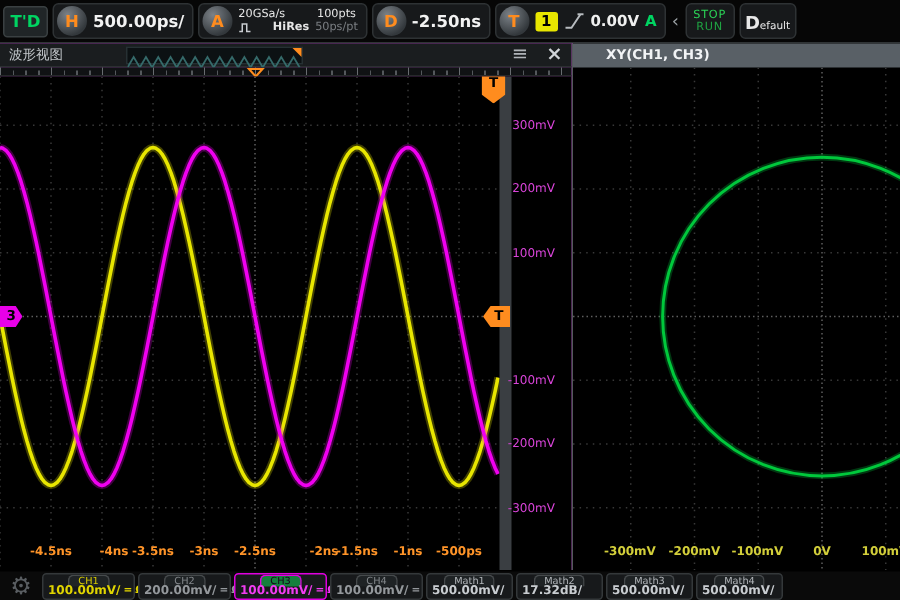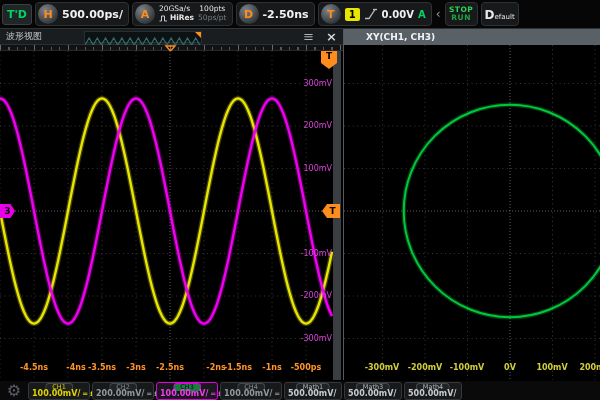--- a/index.html
+++ b/index.html
@@ -13,35 +13,35 @@
 .badge-td{background:#202527;border:1px solid #3a4042;border-radius:3px;color:#00d462;
   font-weight:bold;font-size:11px;padding:3px 4px}
 .tb-group{background:#17191b;border:1px solid #2e3234;border-radius:4px;height:24px;
   display:flex;align-items:center;padding:0 5px 0 2px;gap:4px}
 .knob{width:20px;height:20px;border-radius:50%;flex:none;
   background:radial-gradient(circle at 35% 30%,#7c8288,#33383c 72%);
   color:#ff8c1e;font-weight:bold;font-size:11px;display:flex;align-items:center;justify-content:center}
 .tb-val{color:#f2f2f2;font-weight:bold;font-size:11px;white-space:nowrap}
 .acq-col{display:flex;flex-direction:column;line-height:1.15;font-size:7.5px;color:#e6e6e6;white-space:nowrap}
 .acq-col .dim{color:#7a7e82}
-.acq-row{display:flex;align-items:center;gap:2px}
+.acq-row{display:flex;align-items:center;gap:14px}
 .tsrc{background:#e8e600;color:#000;font-weight:bold;font-size:10px;padding:0 4px;
   border-radius:2px;height:13px;line-height:13px}
 .tlevel{color:#f0f0f0;font-size:10px;font-weight:bold}
 .tsweep{color:#00d462;font-size:10px;font-weight:bold}
 .collapse{color:#9aa0a4;font-size:12px;padding:0 1px}
 .tb-btn{background:#17191b;border:1px solid #2e3234;border-radius:4px;height:24px;min-width:33px;
   display:flex;flex-direction:column;align-items:center;justify-content:center;color:#e8e8e8;
   line-height:1.05;padding:0 3px}
-.runstop{font-size:7.5px;font-weight:bold;letter-spacing:.5px}
+.runstop{font-size:7.5px;font-weight:normal;letter-spacing:.5px}
 .runstop .l1{color:#2bd356}.runstop .l2{color:#1fa342}
 .defbtn .big{font-size:12px;font-weight:bold}.defbtn .small{font-size:7px}
 
 .main{position:absolute;top:28px;left:0;width:600px;height:352px;display:flex;border-top:1px solid #303436}
-.wave-panel{width:344px;flex:none;border-right:1px solid #55595d;display:flex;flex-direction:column;background:#d946ef}
+.wave-panel{width:382px;flex:none;border-right:1px solid #55595d;display:flex;flex-direction:column;background:#d946ef}
 .wv-header{height:16px;background:#1a1d1f;border-bottom:1px solid #2c3032;display:flex;
   align-items:center;padding:0 6px;gap:6px;flex:none}
 .wv-title{font-size:9px;color:#c2c6ca}
 .preview{margin-left:36px;position:relative;width:118px;height:12px;background:#0c1113;border:1px solid #263033}
 .preview .corner{position:absolute;top:0;right:0;width:0;height:0;
   border-top:6px solid #ff8c1e;border-left:6px solid transparent}
 .menu-ic{margin-left:auto;color:#b0b4b8;font-size:13px;line-height:10px}
 .close-ic{color:#d0d4d8;font-size:13px;font-weight:bold;line-height:10px;margin-left:6px}
 .ruler{position:relative;height:6px;background:#101214;border-bottom:1px solid #26292b;flex:none}
 .ruler .ticks{position:absolute;bottom:0;left:0;right:0;height:3px;
@@ -69,21 +69,21 @@
 .xy-grid{position:relative;flex:1;overflow:hidden}
 
 .bottombar{position:absolute;top:381px;left:0;width:600px;height:19px;background:#0a0a0a;
   display:flex;align-items:stretch;gap:2px;padding:0 2px}
 .gear{flex:none;width:24px;color:#595d61;font-size:16px;line-height:19px;text-align:center}
 .chbox{position:relative;flex:none;width:62px;background:#17191b;border:1px solid #34383a;border-radius:3px;margin-top:1px}
 .chbox .tab{position:absolute;top:0;left:50%;transform:translateX(-50%);font-size:6.5px;line-height:7px;
   padding:0 6px;border:1px solid #464a4c;border-bottom:none;border-radius:4px 4px 0 0;
   background:#1f2325;color:#b4b8bc;white-space:nowrap}
 .chbox .val{position:absolute;bottom:1px;left:3px;right:1px;font-size:8px;font-weight:bold;
-  display:flex;align-items:center;gap:2px;white-space:nowrap;color:#c8ccd0}
+  display:flex;align-items:flex-start;gap:2px;white-space:nowrap;color:#c8ccd0}
 .chbox .ic{font-size:7px;font-weight:bold}
 .chbox.c-ch1 .tab{color:#d8cc00}.chbox.c-ch1 .val{color:#e0d400}
 .chbox.c-off .tab{color:#84888c}.chbox.c-off .val{color:#94989c}
 .chbox.c-ch3{border-color:#e000e0}
 .chbox.c-ch3 .tab{background:#15803d;border-color:#e000e0;color:#14001４;color:#180018}
 .chbox.c-ch3 .val{color:#f23cf2}
 .chbox.c-math{width:58px}
 .chbox.c-rtsa{width:66px}.chbox.c-rtsa .val{color:#ececec;font-weight:normal}
 </style>
 </head>
@@ -291,20 +291,26 @@
       </div>
   </div>
 
   <div class="chbox c-math">
     <div class="tab">Math1</div>
     <div class="val">
         <span>500.00mV/</span>
       </div>
   </div>
   <div class="chbox c-math">
+    <div class="tab">Math2</div>
+    <div class="val">
+        <span>17.32dB/</span>
+      </div>
+  </div>
+  <div class="chbox c-math">
     <div class="tab">Math3</div>
     <div class="val">
         <span>500.00mV/</span>
       </div>
   </div>
   <div class="chbox c-math">
     <div class="tab">Math4</div>
     <div class="val">
         <span>500.00mV/</span>
       </div>

